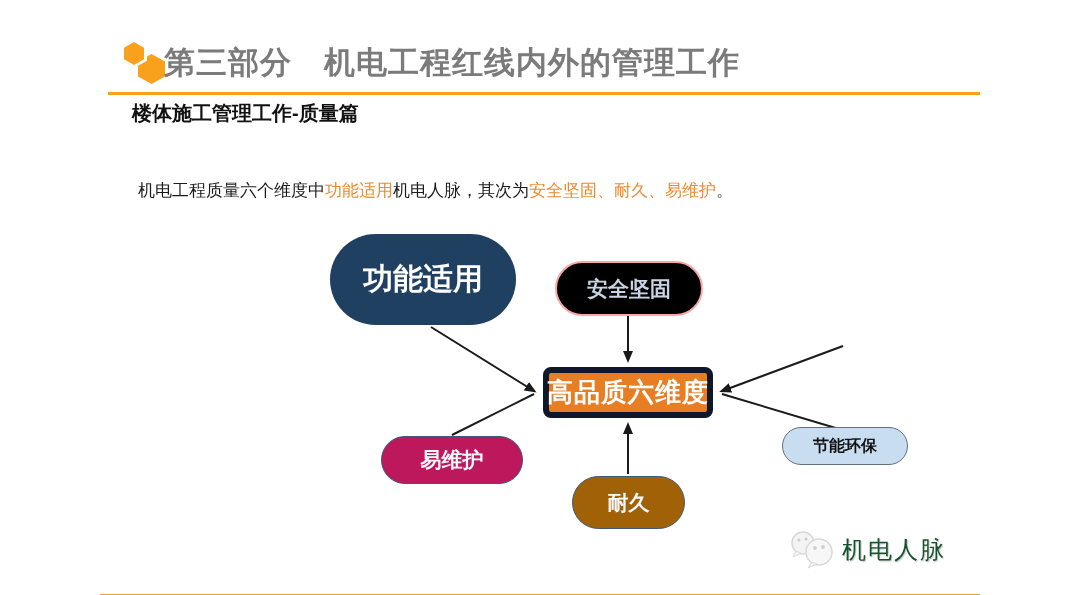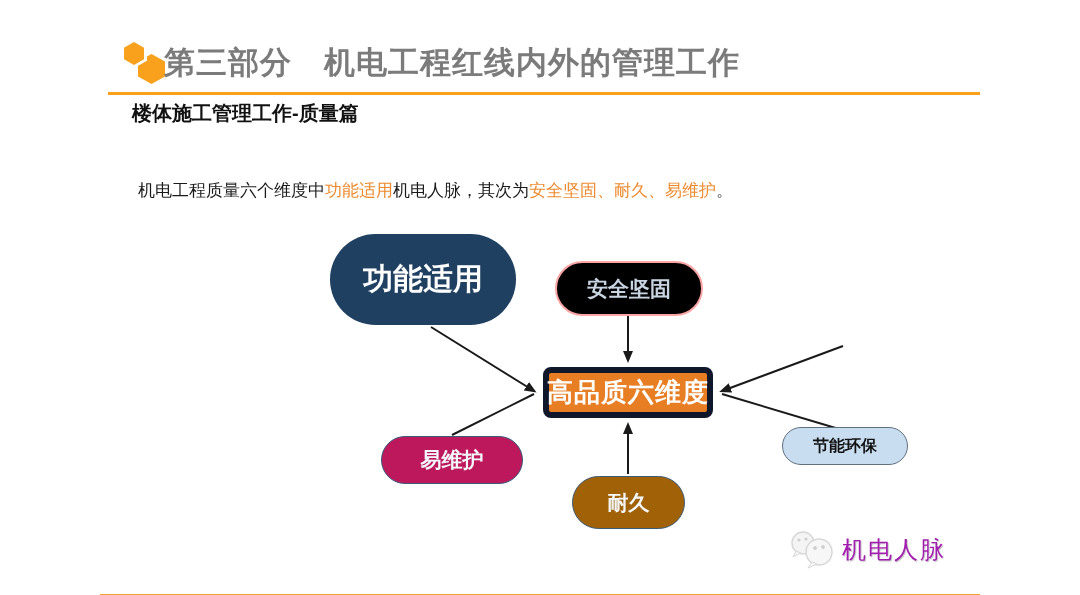--- a/index.html
+++ b/index.html
@@ -39,21 +39,21 @@
     border:6px solid #0f172a;border-radius:8px;color:#ffffff;font-size:26px;letter-spacing:1px;}
   .node-eco{left:682px;top:423px;width:126px;height:38px;background:#C9DDF1;
     border:1.5px solid #60707f;border-radius:19px;color:#111111;font-size:16px;}
   .node-maintainable{left:281px;top:432px;width:142px;height:48px;background:#be185d;
     border:1.5px solid #3a5a7a;border-radius:24px;color:#f4f8fc;font-size:21px;}
   .node-durable{left:472px;top:472px;width:113px;height:53px;background:#a16207;
     border:1.5px solid #3a5a7a;border-radius:27px;color:#f4f8fc;font-size:21px;}
 
   
   .watermark{position:absolute;right:34px;bottom:28px;display:flex;align-items:center;gap:6px;}
-  .watermark-text{font-size:24px;color:#a21caf;letter-spacing:2px;
+  .watermark-text{font-size:24px;color:#14532d;letter-spacing:2px;
     text-shadow:-1px -1px 0 #ffffff,1px 1px 1px #c4c4c4;white-space:nowrap;}
 
   
   .bottom-rule{position:absolute;left:0;right:0;bottom:2px;height:3px;background:#F0A232;}
 </style>
 </head>
 <body>
 
 <div class="slide">
 

